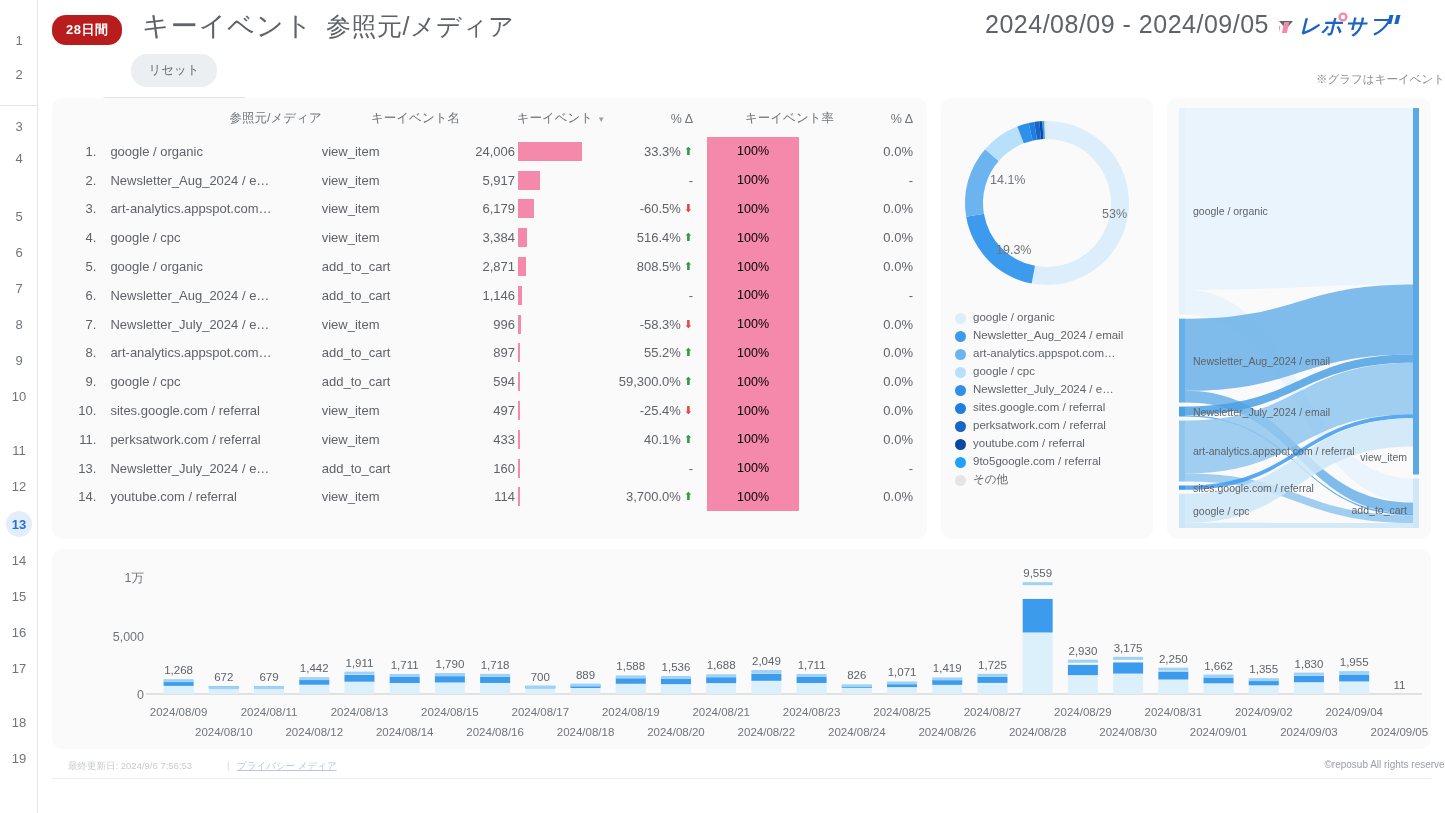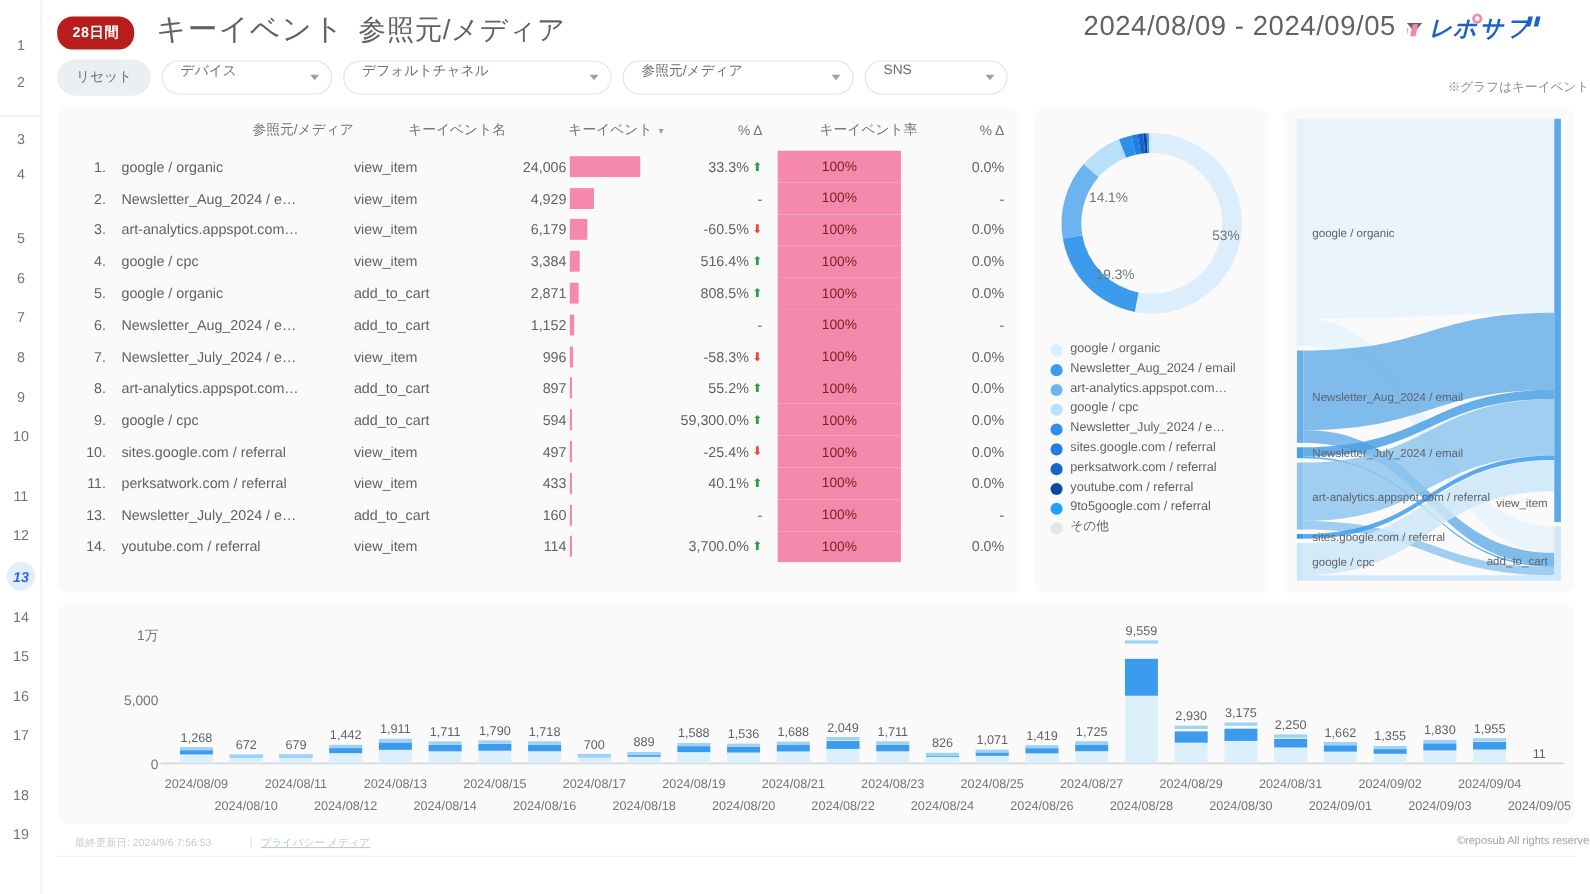--- a/index.html
+++ b/index.html
@@ -55,21 +55,21 @@
     cursor: pointer;
   }
   #daterange-caret {
     position: absolute; right: 152px; top: 21px;
     width: 0; height: 0; border-left: 7px solid transparent; border-right: 7px solid transparent;
     border-top: 8px solid #5f6368; cursor: pointer;
   }
   #logo { position: absolute; right: 6px; top: 9px; cursor: pointer; }
 
   
-  #filters { position: absolute; left: 14px; top: 54px; height: 32px; display: flex; align-items: center; gap: 10px; }
+  #filters { position: absolute; left: 14px; top: 54px; height: 32px; display: flex; align-items: center; gap: 10px; flex-direction: column; }
   #reset-btn {
     background: #eceff1; color: #6b7075; font-size: 12.5px;
     border-radius: 16px; padding: 8px 17px; cursor: pointer; white-space: nowrap;
   }
   .filter-pill {
     position: relative; border: 1px solid #e0e3e6; border-radius: 16px;
     height: 31px; display: flex; align-items: flex-start;
     padding: 0 26px 0 16px; font-size: 12.5px; color: #6b7075;
     background: #fff; cursor: pointer; white-space: nowrap;
   }
@@ -107,23 +107,23 @@
   th.c-idx, th.c-src, th.c-evt { text-align: left; }
   th.c-src { padding-left: 4px !important; }
   th.c-ke  { text-align: center; }
   th.c-rate{ text-align: center; }
 
   .ke-wrap { display: flex; align-items: center; justify-content: flex-start; }
   .ke-num  { width: 58px; text-align: right; padding-right: 3px; font-size: 13px; color: #5f6368; }
   .ke-bar  { height: 19px; background: #f489ab; flex: none; }
   .rate-cell { padding: 0 !important; }
   .rate-fill {
-    background: #f489ab; color: #7f1d1d; font-size: 12.5px;
+    background: #f489ab; color: #000000; font-size: 12.5px;
     height: 28.8px; display: flex; align-items: center; justify-content: center;
-    width: 112px;
+    width: 92px;
   }
   .delta { display: inline-flex; align-items: center; justify-content: flex-end; gap: 3px; }
   .arr-up { color: #2e9b45; font-size: 11px; }
   .arr-dn { color: #e8453c; font-size: 11px; }
   .sorticon { font-size: 8px; color: #9aa0a6; margin-left: 4px; }
 
   
   #card-donut { left: 903px; top: 98px; width: 212px; height: 441px; }
   #donut-svg { position: absolute; left: 9px; top: 8px; }
   .donut-lbl { font-size: 12.5px; fill: #70757a; font-family: "Liberation Sans", sans-serif; }
@@ -167,21 +167,21 @@
       <div class="rail-num" style="position: absolute; top: 113px; left: 6px;">3</div>
       <div class="rail-num" style="position: absolute; top: 145px; left: 6px;">4</div>
       <div class="rail-num" style="position: absolute; top: 203px; left: 6px;">5</div>
       <div class="rail-num" style="position: absolute; top: 239px; left: 6px;">6</div>
       <div class="rail-num" style="position: absolute; top: 275px; left: 6px;">7</div>
       <div class="rail-num" style="position: absolute; top: 311px; left: 6px;">8</div>
       <div class="rail-num" style="position: absolute; top: 347px; left: 6px;">9</div>
       <div class="rail-num" style="position: absolute; top: 383px; left: 6px;">10</div>
       <div class="rail-num" style="position: absolute; top: 437px; left: 6px;">11</div>
       <div class="rail-num" style="position: absolute; top: 473px; left: 6px;">12</div>
-      <div class="rail-num active" style="position: absolute; top: 511px; left: 6px; font-style: italic;">13</div>
+      <div class="rail-num active" style="position: absolute; top: 511px; left: 6px;">13</div>
       <div class="rail-num" style="position: absolute; top: 547px; left: 6px;">14</div>
       <div class="rail-num" style="position: absolute; top: 583px; left: 6px;">15</div>
       <div class="rail-num" style="position: absolute; top: 619px; left: 6px;">16</div>
       <div class="rail-num" style="position: absolute; top: 655px; left: 6px;">17</div>
       <div class="rail-num" style="position: absolute; top: 709px; left: 6px;">18</div>
       <div class="rail-num" style="position: absolute; top: 745px; left: 6px;">19</div>
     </div>
   <div id="rail-chevron">❯</div>
 
   <div id="surface">
@@ -268,21 +268,21 @@
                 <div class="rate-fill">100%</div>
               </td>
               <td class="c-d2">0.0%</td>
             </tr>
             <tr>
               <td class="c-idx">2.</td>
               <td class="c-src">Newsletter_Aug_2024 / e…</td>
               <td class="c-evt">view_item</td>
               <td class="c-ke">
                 <div class="ke-wrap">
-                  <span class="ke-num">4,929</span>
+                  <span class="ke-num">5,917</span>
                   <span class="ke-bar" style="width: 22.4157px;"></span>
                 </div>
               </td>
               <td class="c-d1"><span class="delta">
                   <span>-</span>
                 </span></td>
               <td class="c-rate rate-cell">
                 <div class="rate-fill">100%</div>
               </td>
               <td class="c-d2">-</td>
@@ -343,21 +343,21 @@
                 <div class="rate-fill">100%</div>
               </td>
               <td class="c-d2">0.0%</td>
             </tr>
             <tr>
               <td class="c-idx">6.</td>
               <td class="c-src">Newsletter_Aug_2024 / e…</td>
               <td class="c-evt">add_to_cart</td>
               <td class="c-ke">
                 <div class="ke-wrap">
-                  <span class="ke-num">1,152</span>
+                  <span class="ke-num">1,146</span>
                   <span class="ke-bar" style="width: 3.57511px;"></span>
                 </div>
               </td>
               <td class="c-d1"><span class="delta">
                   <span>-</span>
                 </span></td>
               <td class="c-rate rate-cell">
                 <div class="rate-fill">100%</div>
               </td>
               <td class="c-d2">-</td>

